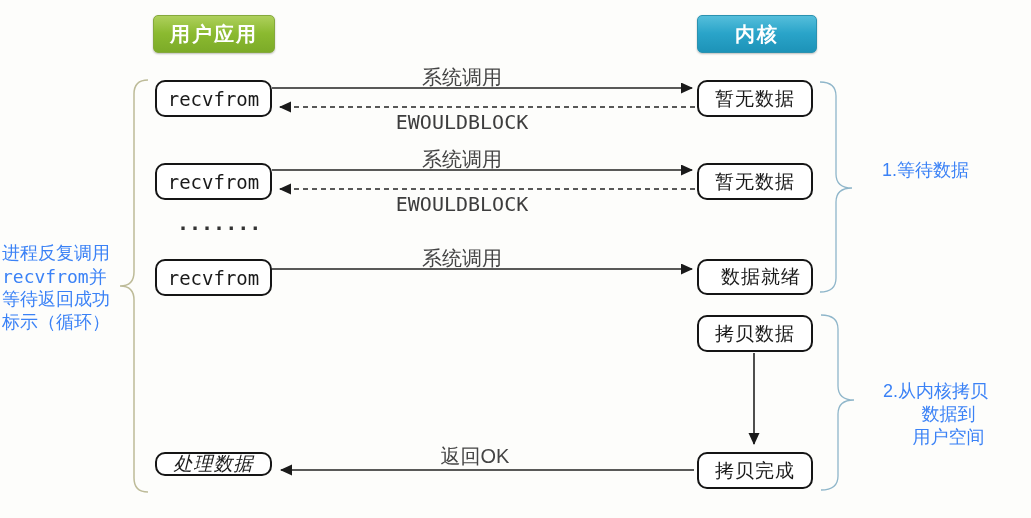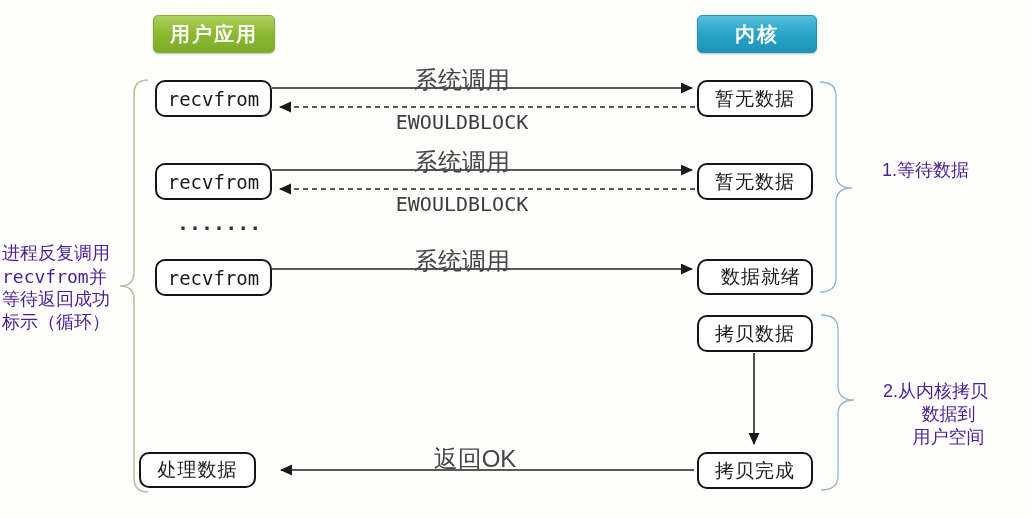--- a/index.html
+++ b/index.html
@@ -28,28 +28,28 @@
   }
   .hdr.green{
     background:linear-gradient(180deg,#aed05c 0%,#8bba30 48%,#7cab28 100%);
     border:1px solid #85a93c;
   }
   .hdr.blue{
     background:linear-gradient(180deg,#55bedb 0%,#2aa4c9 48%,#1d93b8 100%);
     border:1px solid #2b92b0;
   }
   .lbl{
-    position:absolute;text-align:center;font-size:24px;color:#454545;white-space:nowrap;
+    position:absolute;text-align:center;font-size:20px;color:#454545;white-space:nowrap;
   }
   .lbl.mono{font-family:"DejaVu Sans Mono",monospace;font-size:20px;color:#3d3d3d;}
   .dots{
     position:absolute;font-family:"DejaVu Sans Mono",monospace;
     font-weight:bold;font-size:20px;color:#333;letter-spacing:0;
   }
-  .note{position:absolute;font-size:18px;line-height:23px;color:#4c1d95;white-space:nowrap;}
+  .note{position:absolute;font-size:18px;line-height:23px;color:#3b82f6;white-space:nowrap;}
   .note .mono-line{font-family:"DejaVu Sans Mono",monospace;font-size:18px;}
   .note .indent{margin-left:26px;text-align:center;}
 </style>
 </head>
 <body>
 
 <div class="canvas">
 
   <svg class="layer" width="1031" height="518" viewBox="0 0 1031 518">
     <defs>
@@ -68,21 +68,21 @@
     <path class="brace-right" d="M820,82 Q836,82 836,96 L836,174 Q836,188 852,188 Q836,188 836,202 L836,278 Q836,292 820,292"></path>
     <path class="brace-right" d="M821,315 Q838,315 838,329 L838,386 Q838,400 854,400 Q838,400 838,414 L838,476 Q838,490 821,490"></path>
   </svg>
 
   <div class="hdr green" style="left:153px;top:15px;width:122px;height:38px;">用户应用</div>
   <div class="hdr blue" style="left:697px;top:15px;width:120px;height:38px;">内核</div>
 
   <div class="node mono" style="left:155px;top:80px;width:117px;height:37px;">recvfrom</div>
   <div class="node mono" style="left:155px;top:163px;width:117px;height:37px;">recvfrom</div>
   <div class="node mono" style="left:155px;top:259px;width:117px;height:37px;">recvfrom</div>
-  <div class="node" style="left:139px;top:452px;width:117px;height:36px;">处理数据</div>
+  <div class="node" style="left:155px;top:452px;width:117px;height:24px;font-style:italic;">处理数据</div>
 
   <div class="node" style="left:697px;top:80px;width:116px;height:37px;">暂无数据</div>
   <div class="node" style="left:697px;top:163px;width:116px;height:37px;">暂无数据</div>
   <div class="node" style="left:697px;top:259px;width:116px;height:36px;padding-left:12px;">数据就绪</div>
   <div class="node" style="left:697px;top:315px;width:116px;height:37px;">拷贝数据</div>
   <div class="node" style="left:697px;top:452px;width:116px;height:37px;">拷贝完成</div>
 
   <div class="dots" style="left:177px;top:211px;">.......</div>
 
   <div class="lbl" style="left:252px;top:64px;width:420px;">系统调用</div>

